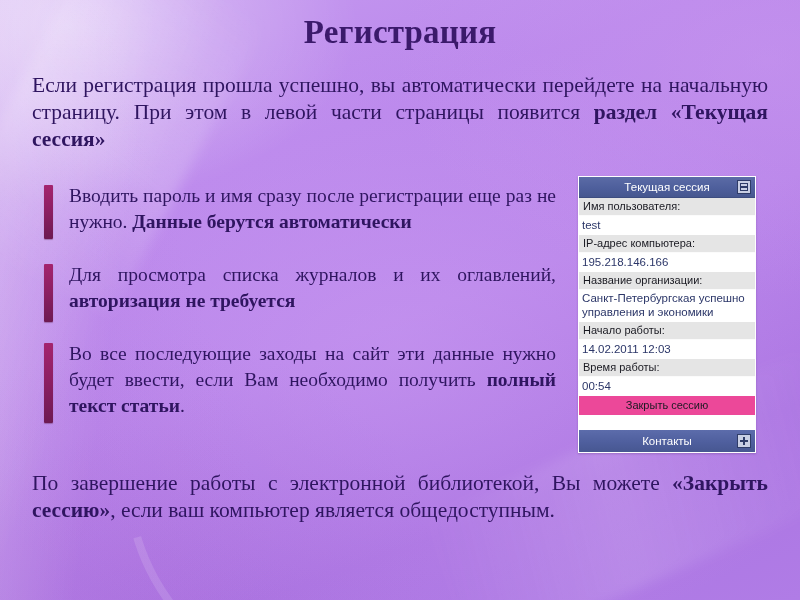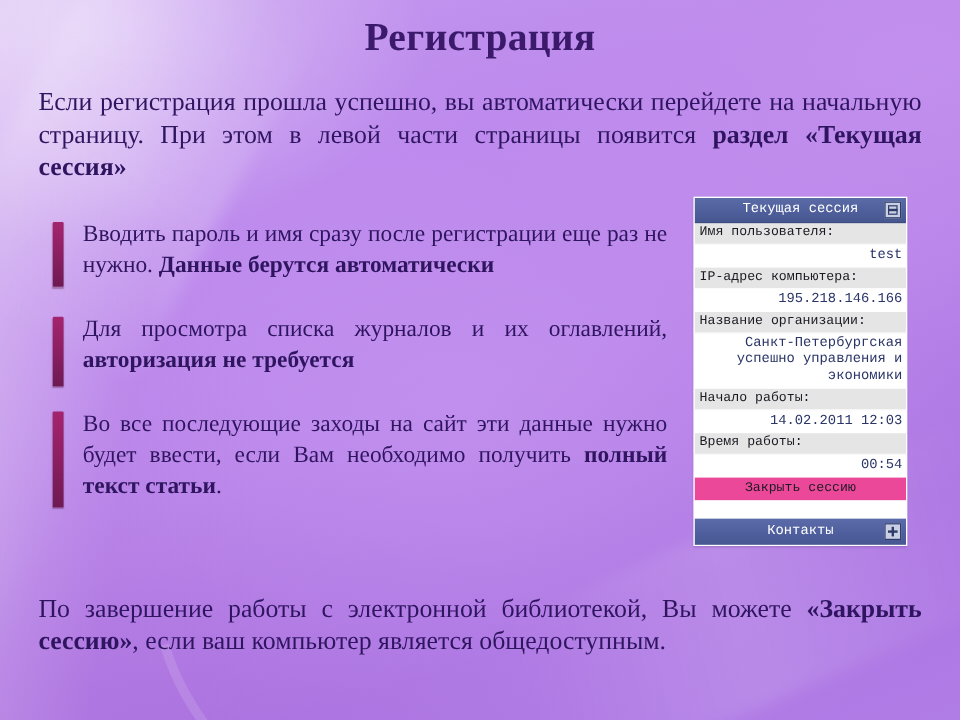--- a/index.html
+++ b/index.html
@@ -110,40 +110,40 @@
   }
   .bullet-text b { font-weight: bold; }
   .b1 .bullet-mark { height: 54px; }
   .b2 .bullet-mark { height: 80px; }
   .b3 .bullet-mark { height: 58px; }
 
   
   .outro {
     position: absolute;
     left: 32px;
-    top: 494px;
+    top: 470px;
     width: 736px;
     font-size: 21.5px;
     line-height: 27px;
     color: #2f1560;
     text-align: justify;
     text-justify: inter-word;
   }
   .outro b { font-weight: bold; }
 
   
   .session-widget {
     position: absolute;
     left: 578px;
-    top: 164px;
+    top: 176px;
     width: 176px;
     background: #ffffff;
     border: 1px solid #ffffff;
     box-shadow: 0 1px 2px rgba(60,20,90,0.25);
-    font-family: Liberation Mono, monospace;
+    font-family: Liberation Sans, sans-serif;
   }
   .panel-head {
     position: relative;
     height: 20px;
     background: linear-gradient(180deg, #5b6ba6 0%, #4e5f9c 55%, #46578f 100%);
     border-bottom: 1px solid #3d4d80;
     color: #ffffff;
     font-size: 11.5px;
     line-height: 20px;
     text-align: center;
@@ -193,21 +193,21 @@
     font-size: 11px;
     line-height: 15px;
     padding: 1px 0 1px 4px;
     border-bottom: 1px solid #fbfbfb;
   }
   .field-value {
     background: #ffffff;
     color: #2b3668;
     font-size: 11.5px;
     line-height: 16px;
-    text-align: right;
+    text-align: left;
     padding: 1px 3px 2px 3px;
   }
   .field-value.multiline { line-height: 14px; padding-bottom: 3px; }
   .action-row {
     background: #ec4899;
     color: #1a1a22;
     font-size: 11px;
     line-height: 16px;
     text-align: center;
     padding: 1px 0 2px 0;

